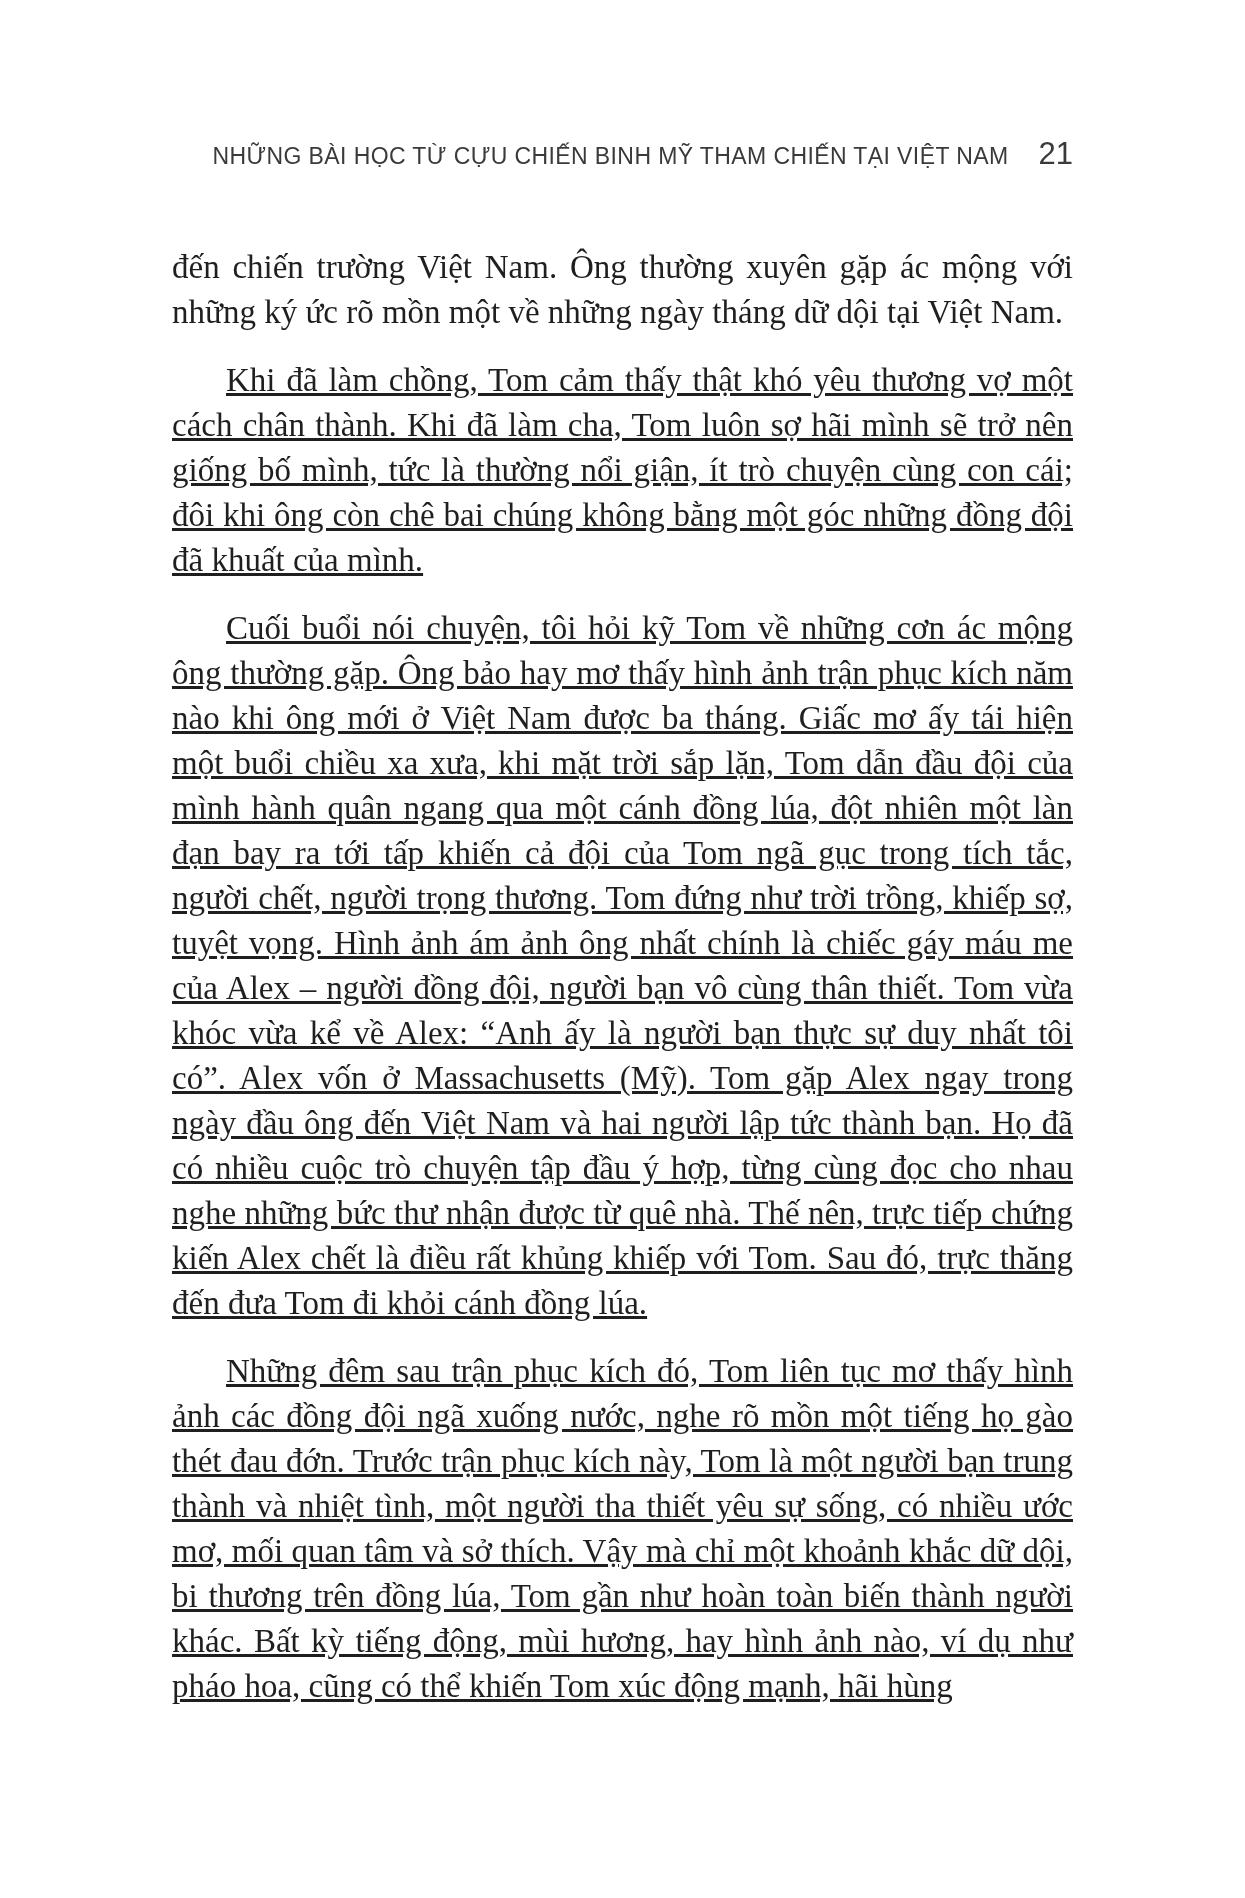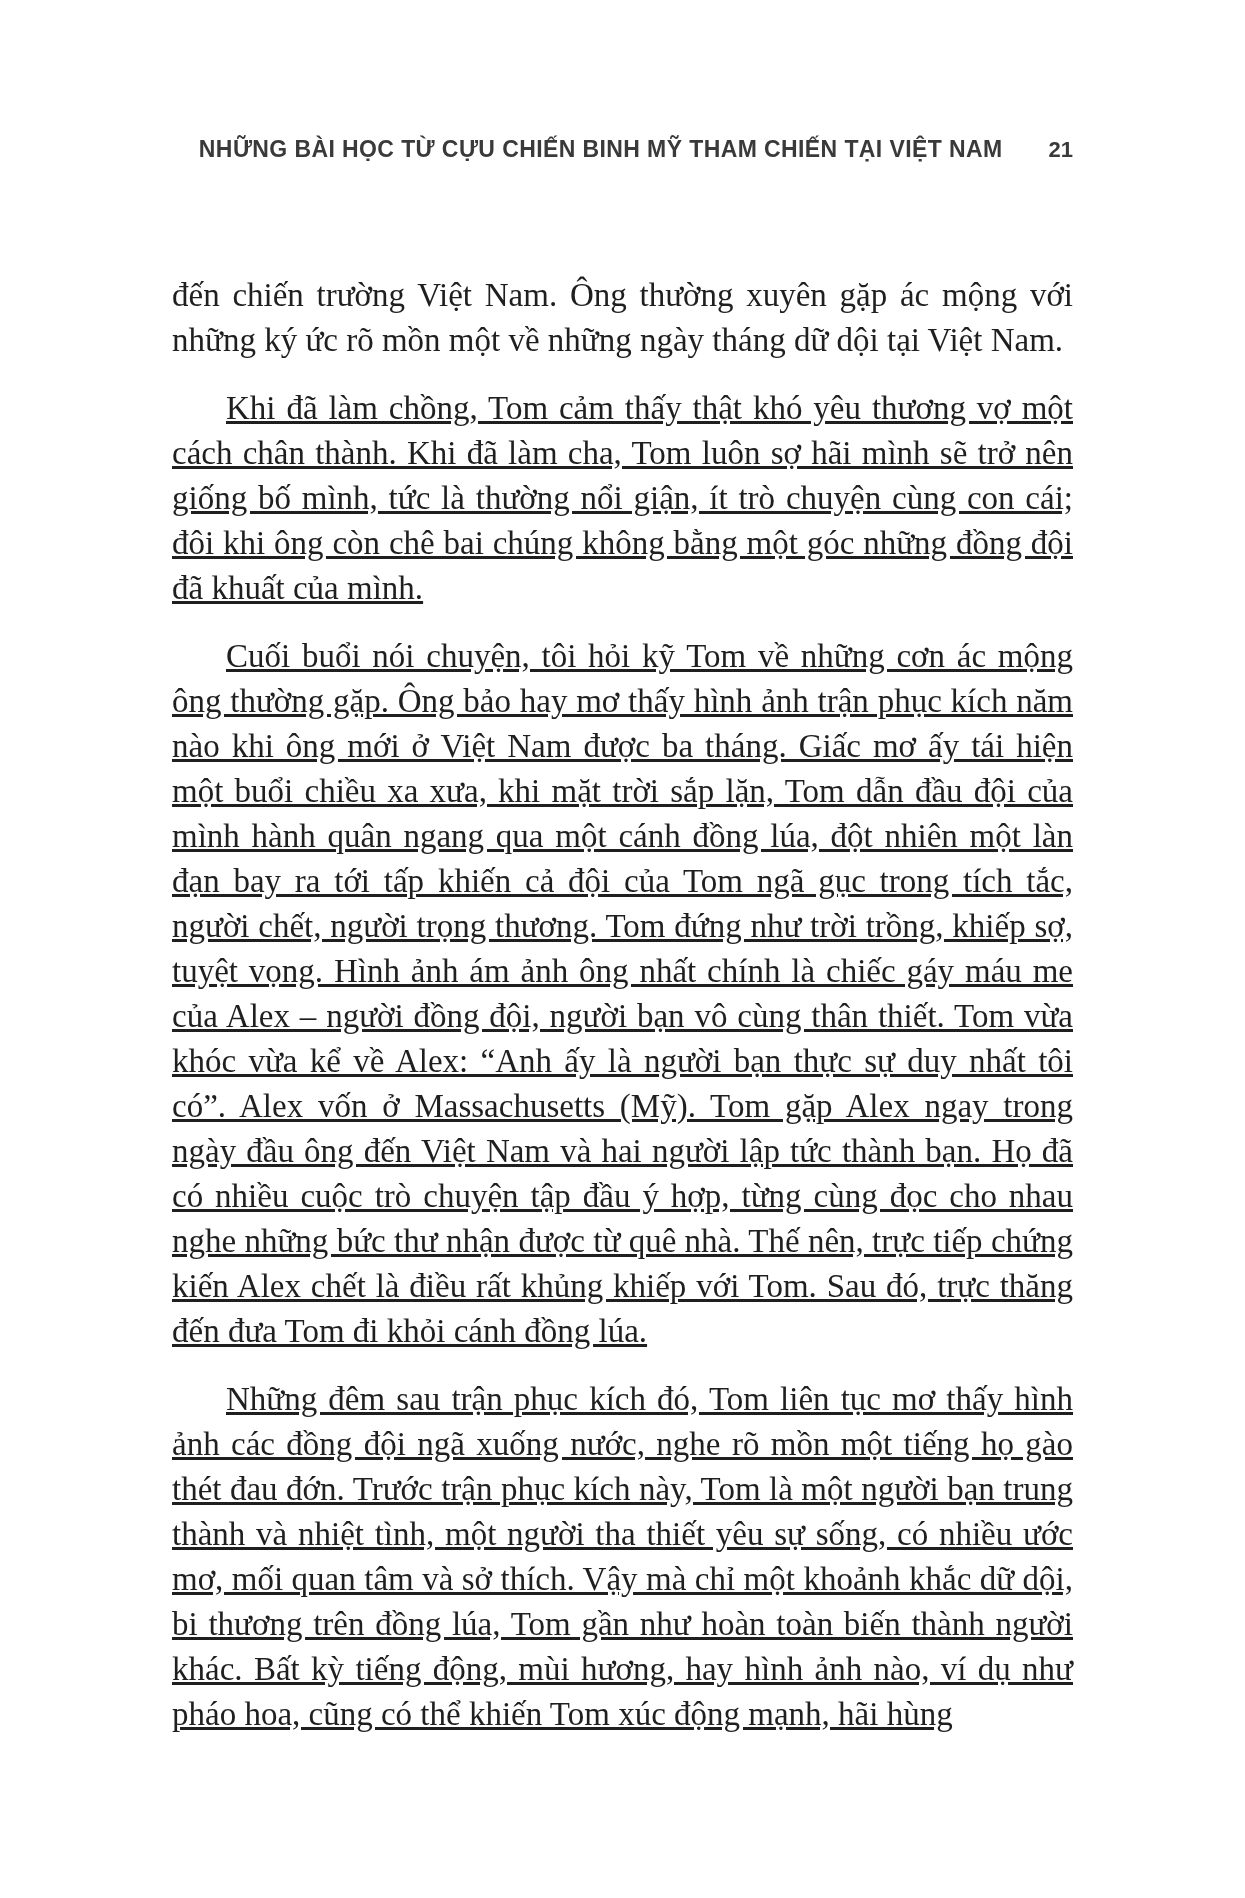--- a/index.html
+++ b/index.html
@@ -26,37 +26,35 @@
     justify-content: flex-end;
     align-items: baseline;
     gap: 30px;
     font-family: "Liberation Sans", "DejaVu Sans", sans-serif;
     color: var(--header-color, #3a3a3a);
     white-space: nowrap;
   }
   .running-head .title {
     font-size: 23px;
     letter-spacing: 0.4px;
-    font-weight: bold;
+    font-weight: normal;
   }
   .running-head .page-number {
-    font-size: 22px;
-    font-weight: bold;
-    margin-left: 16px;
+    font-size: 31px;
+    font-weight: normal;
   }
   .body-text {
     position: absolute;
     top: 245px;
     left: 172px;
     width: 901px;
     font-size: 33px;
     line-height: 45px;
     text-align: justify;
     text-justify: inter-word;
-    margin-top: 28px;
   }
   .body-text p {
     margin: 0;
     padding: 0;
   }
   .body-text p.indented {
     text-indent: 54px;
     margin-top: 23px;
     text-decoration: underline;
   }

